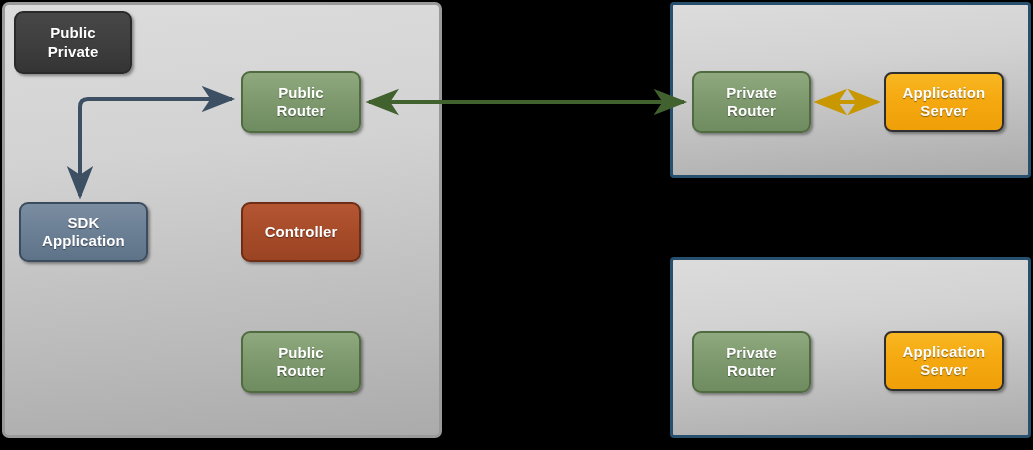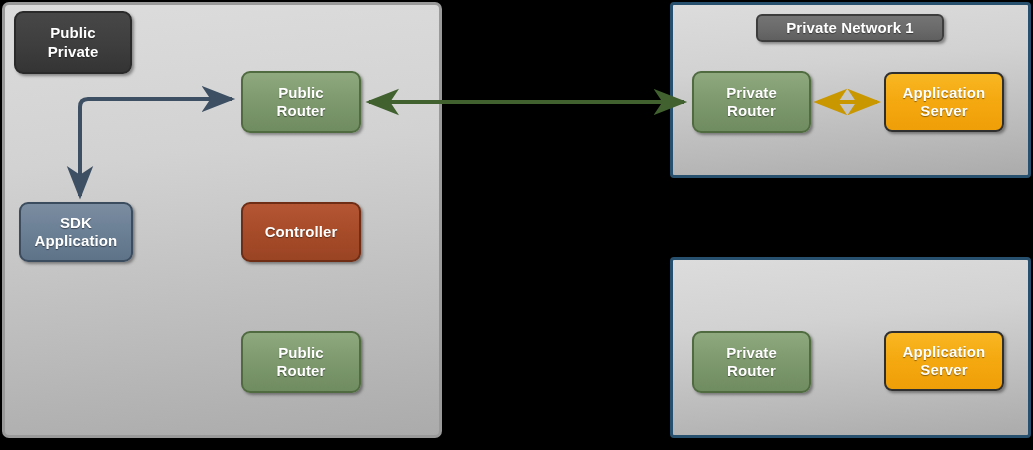--- a/index.html
+++ b/index.html
@@ -106,21 +106,21 @@
   
   .node-amber {
     background: linear-gradient(180deg, #f8b722 0%, #f5a911 45%, #ef9f08 100%);
     border: 2px solid #2f2f2f;
     border-radius: 8px;
   }
 
   
   #node-public-internet { left: 14px;  top: 11px;  width: 118px; height: 63px; }
   #node-public-router-1 { left: 241px; top: 71px;  width: 120px; height: 62px; }
-  #node-sdk-application { left: 19px;  top: 202px; width: 114px; height: 60px; }
+  #node-sdk-application { left: 19px;  top: 202px; width: 129px; height: 60px; }
   #node-controller      { left: 241px; top: 202px; width: 120px; height: 60px; }
   #node-public-router-2 { left: 241px; top: 331px; width: 120px; height: 62px; }
 
   #label-private-network-1 { left: 756px; top: 14px;  width: 188px; height: 28px; }
   #node-private-router-1   { left: 692px; top: 71px;  width: 119px; height: 62px; }
   #node-app-server-1       { left: 884px; top: 72px;  width: 120px; height: 60px; }
 
   #label-private-network-2 { left: 756px; top: 271px; width: 188px; height: 28px; }
   #node-private-router-2   { left: 692px; top: 331px; width: 119px; height: 62px; }
   #node-app-server-2       { left: 884px; top: 331px; width: 120px; height: 60px; }
@@ -201,23 +201,20 @@
     <span>Controller</span>
   </div>
 
   <div class="node node-green" id="node-public-router-2">
     <span>
       <span>Public</span><br>
       <span>Router</span>
     </span>
   </div>
 
-  <div class="node node-label-chip" id="label-private-network-1">
-    <span>Private Network 1</span>
-  </div>
 
   <div class="node node-green" id="node-private-router-1">
     <span>
       <span>Private</span><br>
       <span>Router</span>
     </span>
   </div>
 
   <div class="node node-amber" id="node-app-server-1">
     <span>

